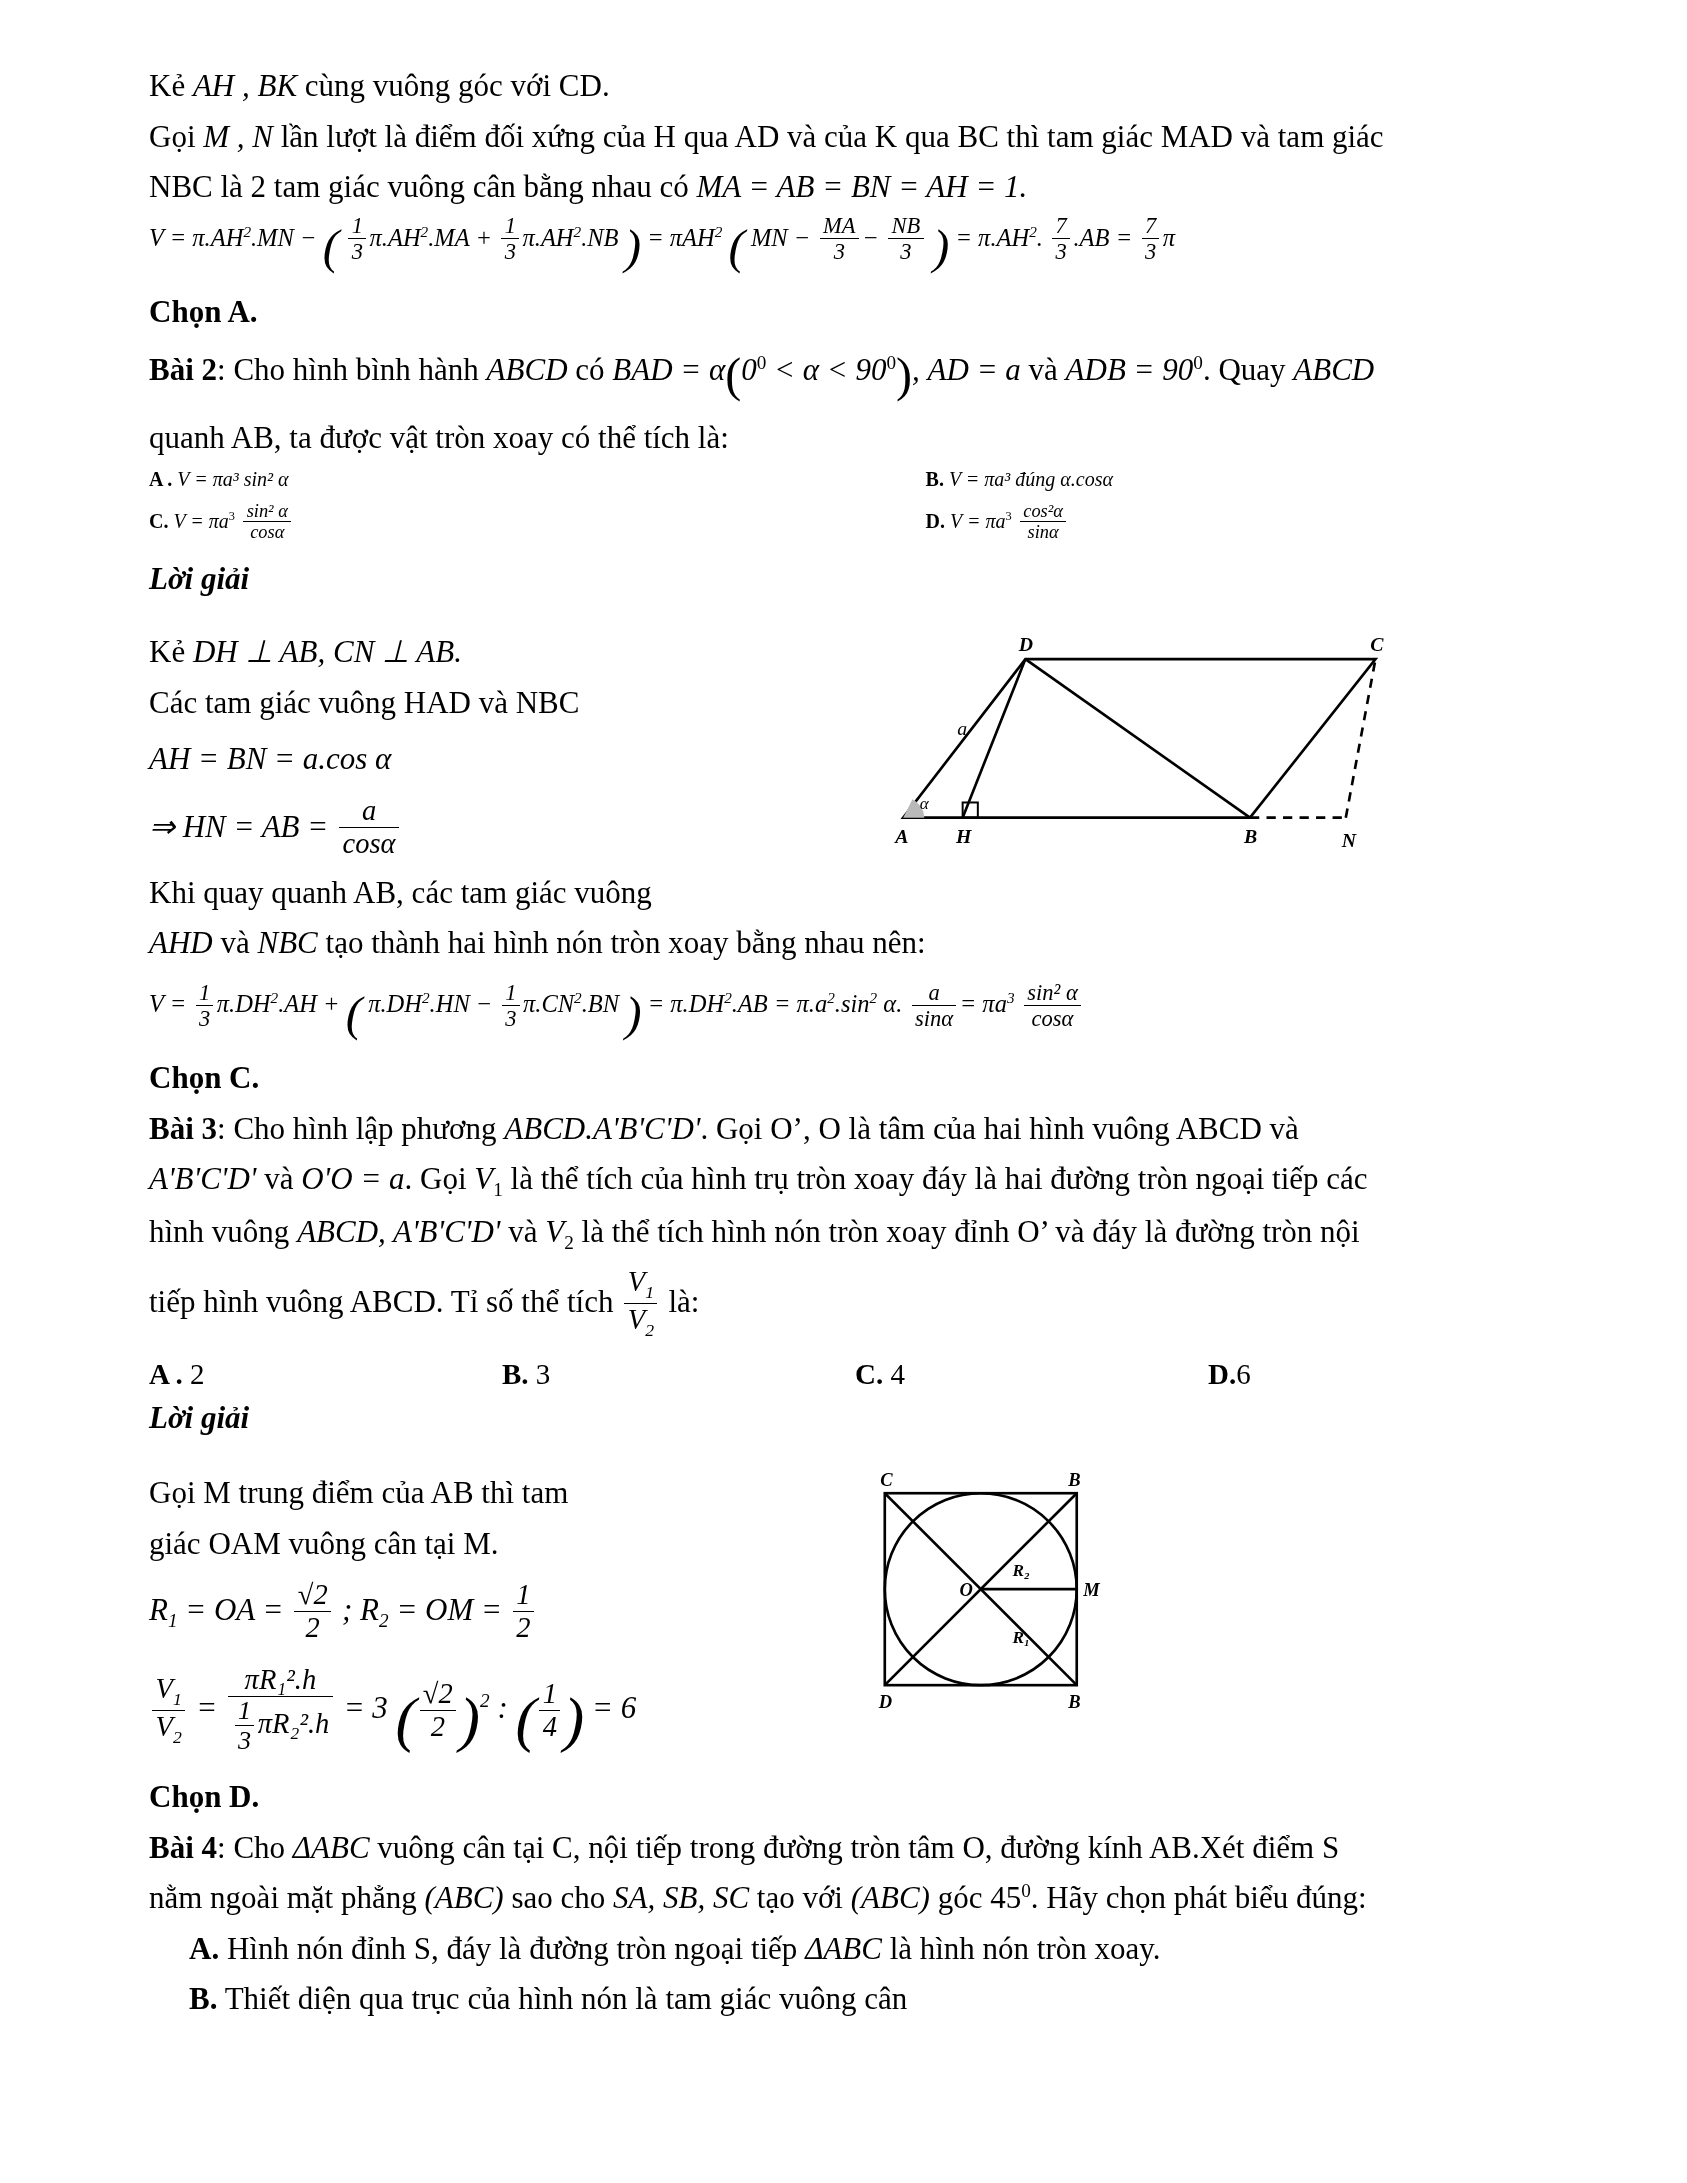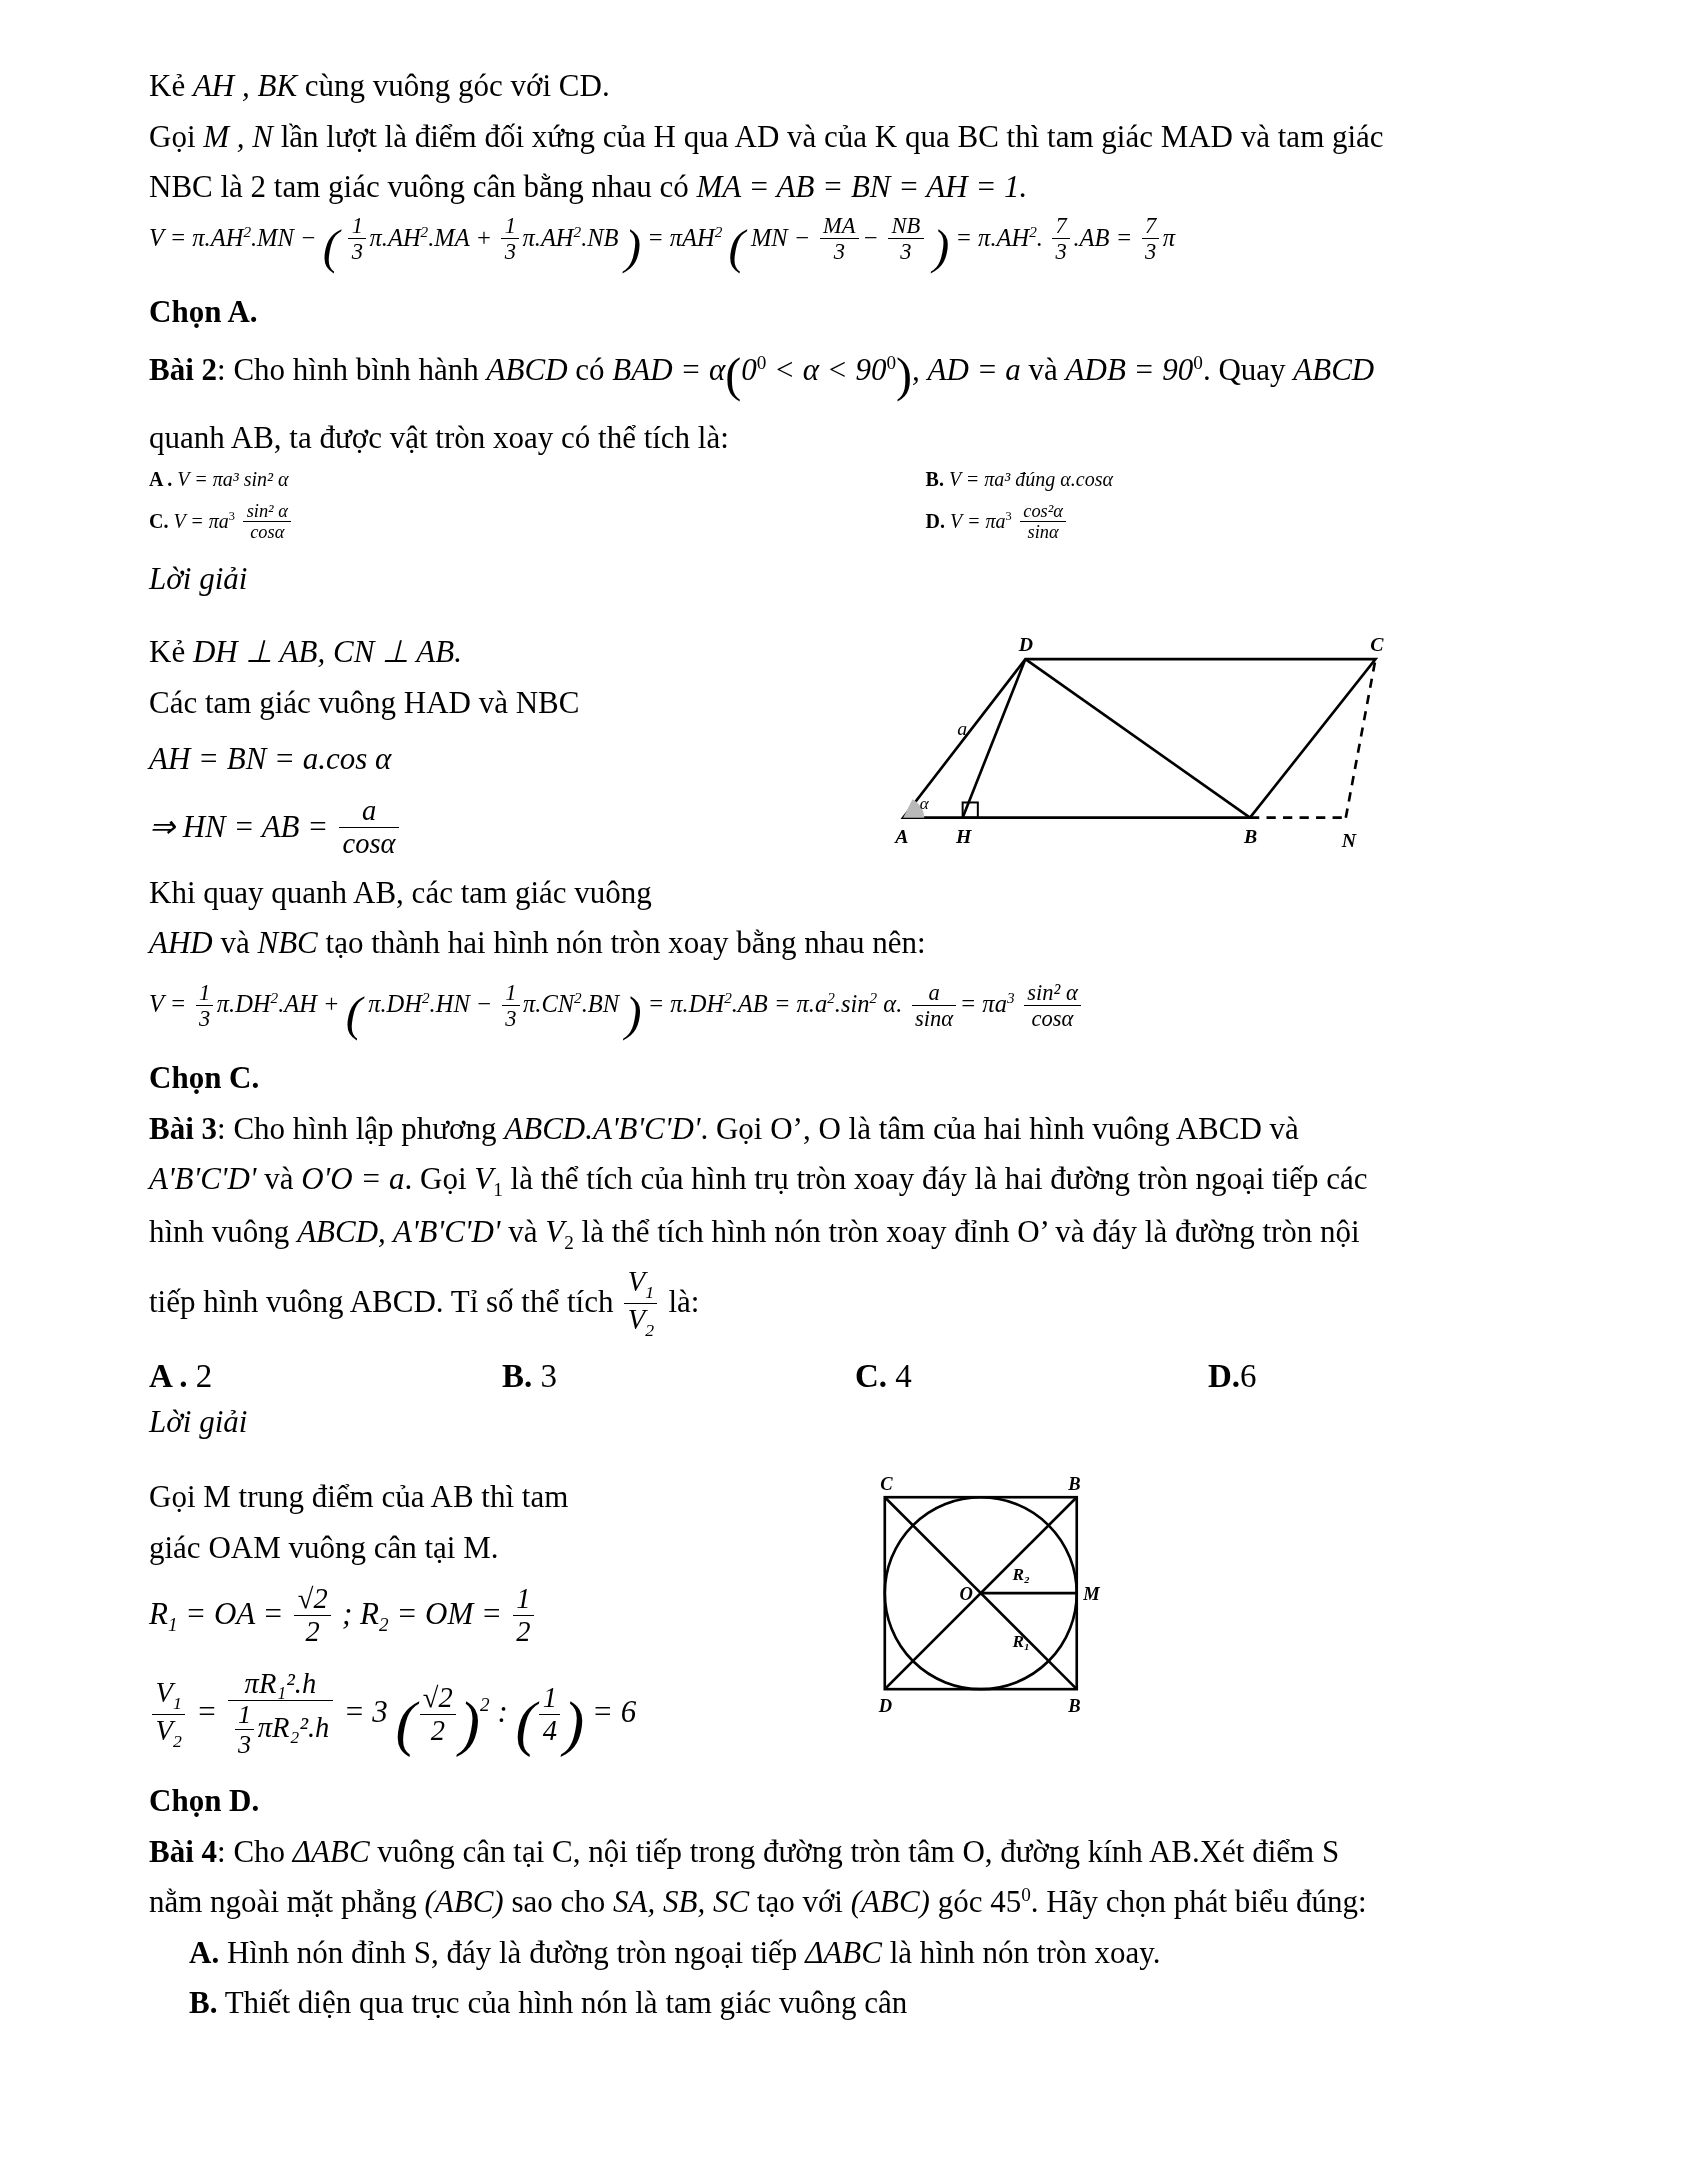--- a/index.html
+++ b/index.html
@@ -12,21 +12,21 @@
   .page {
     width:1687px;
     min-height:2183px;
     box-sizing:border-box;
     padding:63px 126px 40px 149px;
     position:relative;
   }
   .line { font-size:31px; line-height:1.5; margin:0 0 4px 0; }
   .mi { font-style:italic; }
   .b { font-weight:bold; }
-  .bi { font-weight:normal; font-style:italic; }
+  .bi { font-weight:bold; font-style:italic; }
 
   
   .frac {
     display:inline-block;
     vertical-align:middle;
     text-align:center;
     font-size:0.92em;
     line-height:1.12;
     margin:0 3.3px;
     position:relative;
@@ -43,21 +43,21 @@
 
   .eq { font-size:24.5px; margin:12px 0 12px 0; line-height:1.2; }
 
   .choice-row { display:flex; font-size:20px; margin:6.6px 0; }
   .choice-row > div { }
 
   .two-col { display:flex; align-items:flex-start; }
   .col-text { }
   .col-fig { }
 
-  .answers4 { display:flex; font-size:33px; margin:9.3px 0 4px 0;align-items:center; }
+  .answers4 { display:flex; font-size:29px; margin:9.3px 0 4px 0;align-items:center; }
 
   .indent { margin-left:40px; }
 </style>
 </head>
 <body>
 
 <div class="page">
 
   <p class="line">
     <span>Kẻ </span><span class="mi">AH , BK</span><span> cùng vuông góc với CD.</span>

